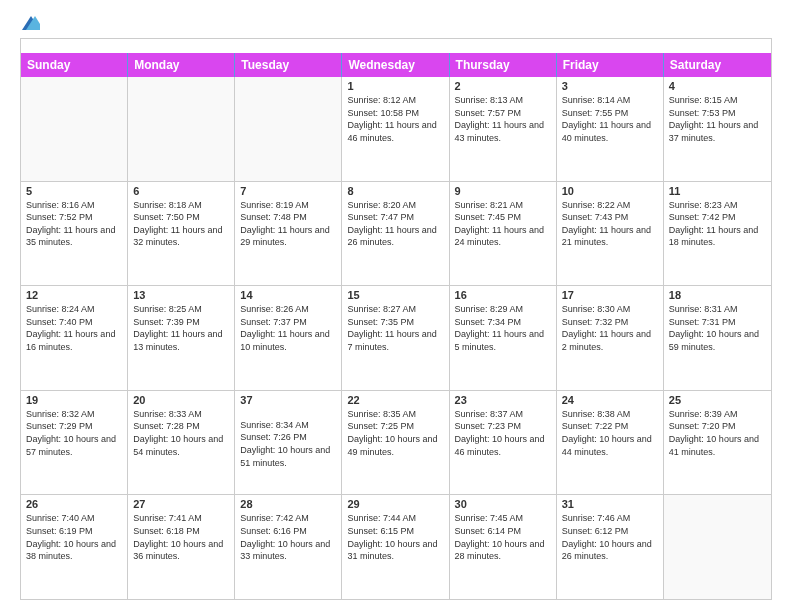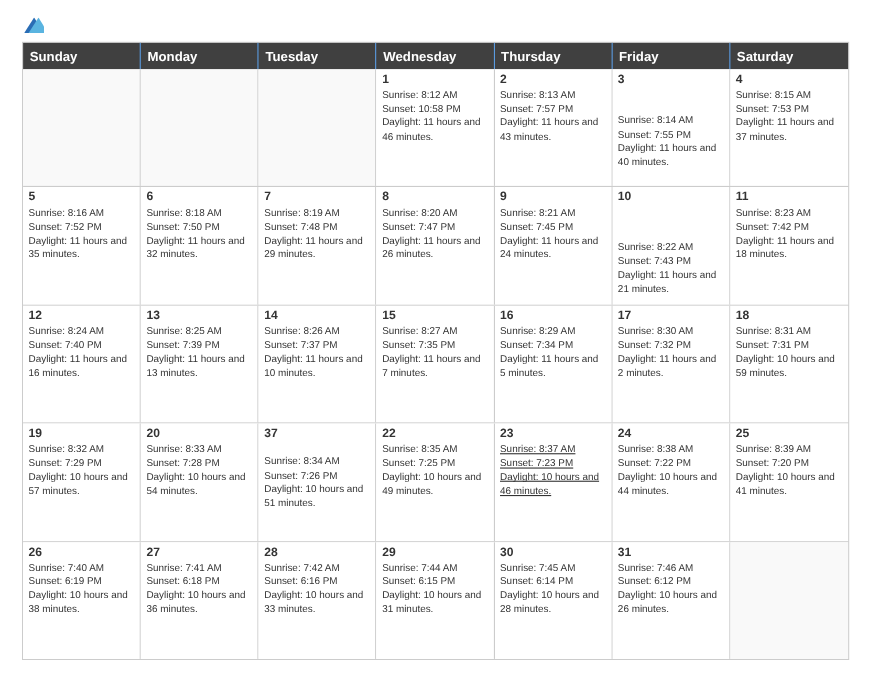--- a/index.html
+++ b/index.html
@@ -60,21 +60,22 @@
     }
     .calendar {
       flex: 1;
       display: flex;
       flex-direction: column;
       border: 1px solid #ccc;
     }
     .cal-header-row {
       display: grid;
       grid-template-columns: repeat(7, 1fr);
-      background: #404040;
+      background: #d946ef;
+      margin-top: 14px;
     }
     .cal-header-cell {
       color: #fff;
       font-size: 12px;
       font-weight: bold;
       padding: 5px 6px;
       text-align: left;
       border-right: 1px solid #5a9be0;
     }
     .cal-header-cell:last-child { border-right: none; }
@@ -158,21 +159,21 @@
 Daylight: 11 hours and 46 minutes.</div>
           </div>
           <div class="cal-cell">
             <div class="day-num">2</div>
             <div class="day-info" style="white-space: pre-line;">Sunrise: 8:13 AM
 Sunset: 7:57 PM
 Daylight: 11 hours and 43 minutes.</div>
           </div>
           <div class="cal-cell">
             <div class="day-num">3</div>
-            <div class="day-info" style="white-space: pre-line; margin-top: 23px;">Sunrise: 8:14 AM
+            <div class="day-info" style="white-space: pre-line;">Sunrise: 8:14 AM
 Sunset: 7:55 PM
 Daylight: 11 hours and 40 minutes.</div>
           </div>
           <div class="cal-cell">
             <div class="day-num">4</div>
             <div class="day-info" style="white-space: pre-line;">Sunrise: 8:15 AM
 Sunset: 7:53 PM
 Daylight: 11 hours and 37 minutes.</div>
           </div>
         </div>
@@ -202,21 +203,21 @@
 Daylight: 11 hours and 26 minutes.</div>
           </div>
           <div class="cal-cell">
             <div class="day-num">9</div>
             <div class="day-info" style="white-space: pre-line;">Sunrise: 8:21 AM
 Sunset: 7:45 PM
 Daylight: 11 hours and 24 minutes.</div>
           </div>
           <div class="cal-cell">
             <div class="day-num">10</div>
-            <div class="day-info" style="white-space: pre-line; margin-top: 31px;">Sunrise: 8:22 AM
+            <div class="day-info" style="white-space: pre-line;">Sunrise: 8:22 AM
 Sunset: 7:43 PM
 Daylight: 11 hours and 21 minutes.</div>
           </div>
           <div class="cal-cell">
             <div class="day-num">11</div>
             <div class="day-info" style="white-space: pre-line;">Sunrise: 8:23 AM
 Sunset: 7:42 PM
 Daylight: 11 hours and 18 minutes.</div>
           </div>
         </div>
@@ -284,21 +285,21 @@
 Daylight: 10 hours and 51 minutes.</div>
           </div>
           <div class="cal-cell">
             <div class="day-num">22</div>
             <div class="day-info" style="white-space: pre-line;">Sunrise: 8:35 AM
 Sunset: 7:25 PM
 Daylight: 10 hours and 49 minutes.</div>
           </div>
           <div class="cal-cell">
             <div class="day-num">23</div>
-            <div class="day-info" style="white-space: pre-line; text-decoration: underline;">Sunrise: 8:37 AM
+            <div class="day-info" style="white-space: pre-line;">Sunrise: 8:37 AM
 Sunset: 7:23 PM
 Daylight: 10 hours and 46 minutes.</div>
           </div>
           <div class="cal-cell">
             <div class="day-num">24</div>
             <div class="day-info" style="white-space: pre-line;">Sunrise: 8:38 AM
 Sunset: 7:22 PM
 Daylight: 10 hours and 44 minutes.</div>
           </div>
           <div class="cal-cell">

